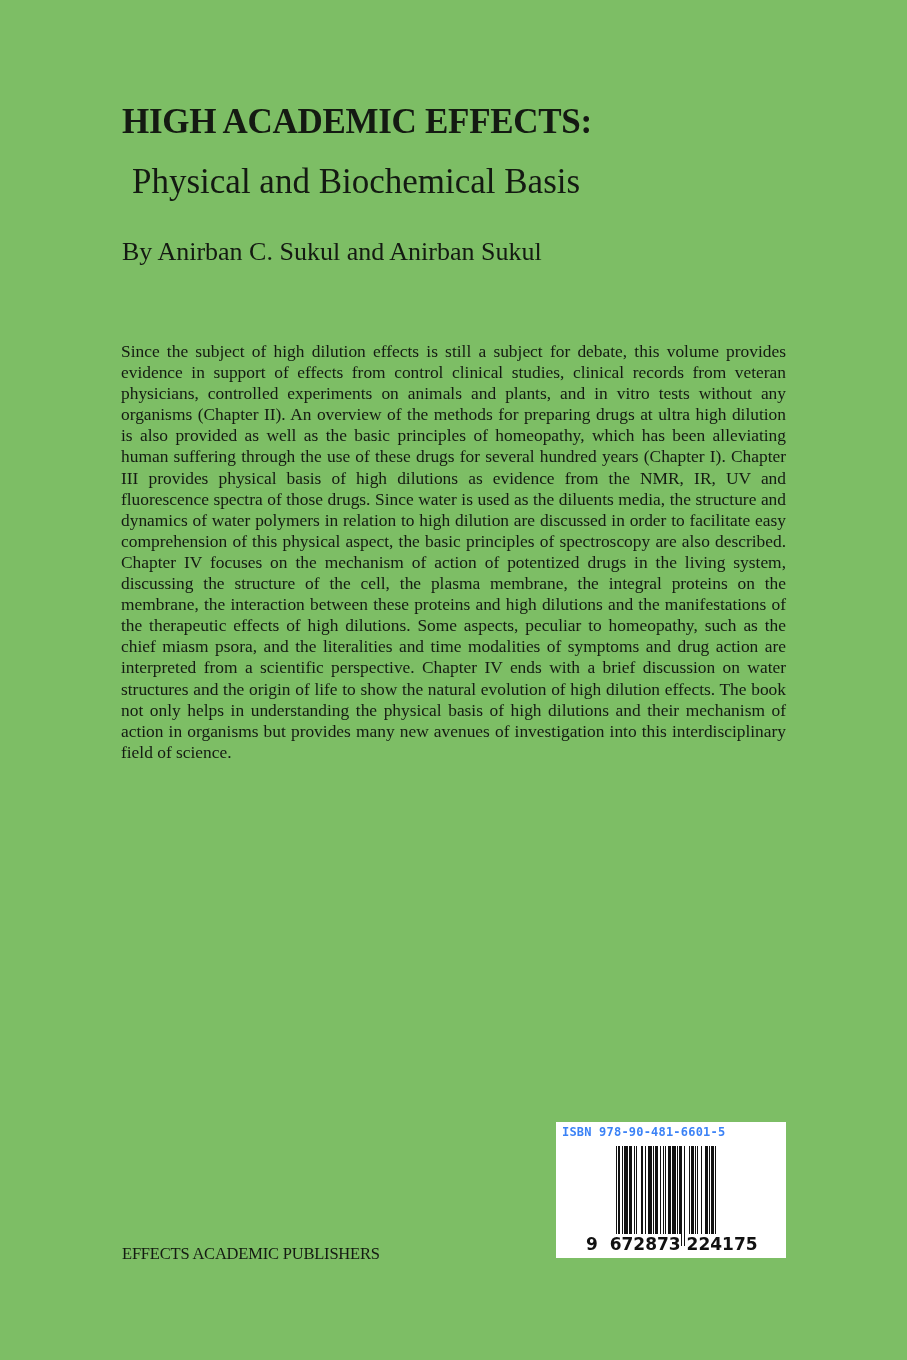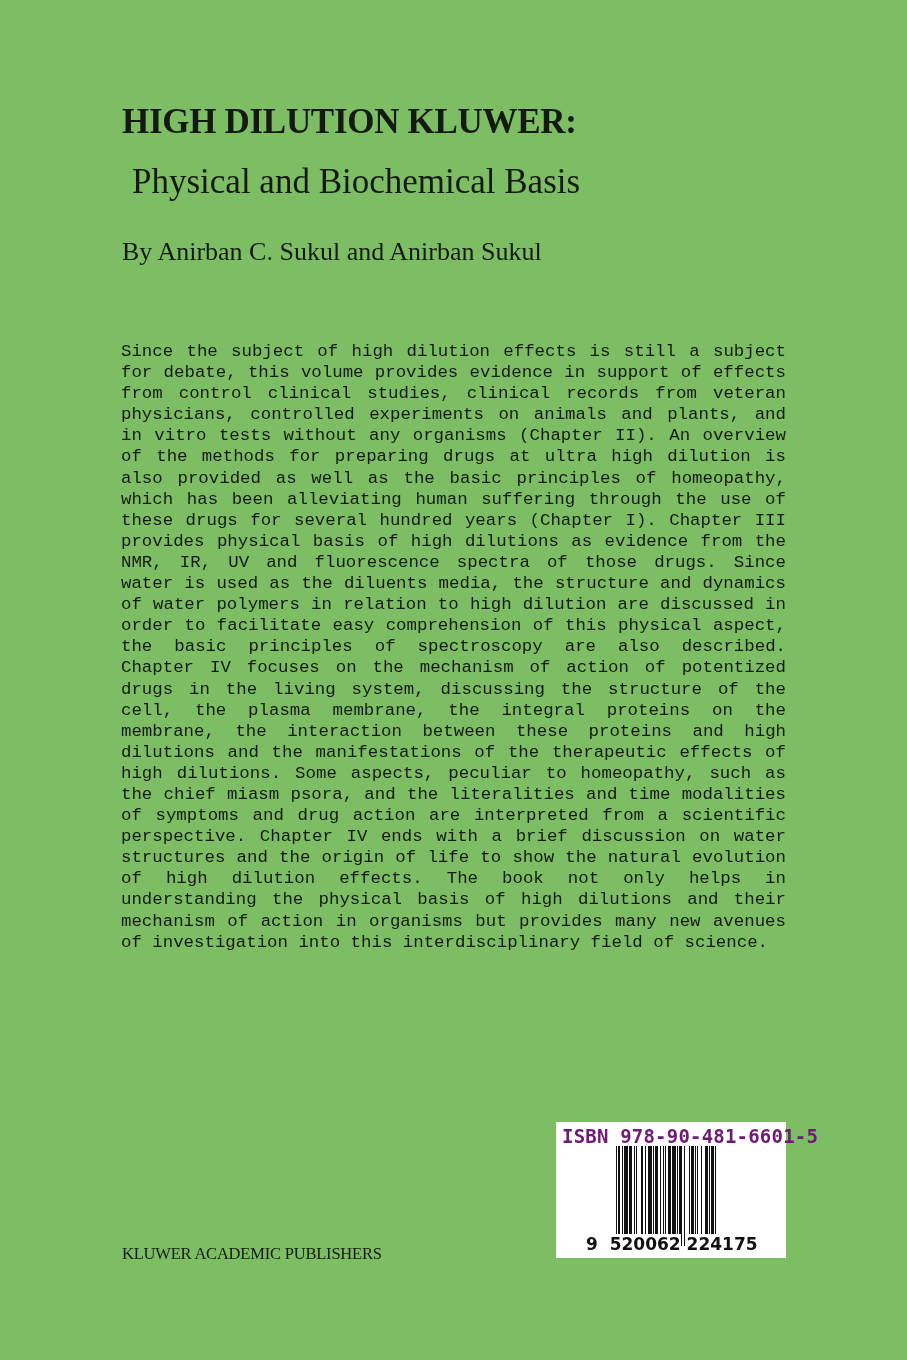--- a/index.html
+++ b/index.html
@@ -20,32 +20,30 @@
       font-size: 35px; font-weight: normal; margin: 10px; line-height: 44px;
     }
     .authors {
       position: absolute; left: 122px; top: 232px;
       font-size: 26px; margin: 0; line-height: 40px;
     }
     .blurb {
       position: absolute; left: 121px; top: 341px; width: 665px;
       font-size: 17.4px; line-height: 21.1px; text-align: justify;
       margin: 0;
-      font-family: Liberation Mono, monospace;
     }
     .barcode-box {
       position: absolute; left: 556px; top: 1122px; width: 230px; height: 136px;
       background: #ffffff;
     }
     .isbn-text {
       position: absolute; left: 6px; top: 3px; width: 222px;
       font-family: "DejaVu Sans Mono", "Liberation Mono", monospace;
-      font-size: 19px; font-weight: bold; color: #701a75; letter-spacing: 0.2px;
+      font-size: 12px; font-weight: bold; color: #3b82f6; letter-spacing: 0.2px;
       white-space: nowrap;
-      text-align: center;
     }
     .bars {
       position: absolute; left: 60px; top: 24px; width: 140px; height: 100px;
       display: flex; align-items: stretch;
     }
     .bars span { display: block; height: 100%; }
     .ean-text {
       position: absolute; left: 30px; top: 112px;
       font-family: "DejaVu Sans", "Liberation Sans", sans-serif;
       font-size: 17px; font-weight: bold; color: #111; white-space: pre;
@@ -53,21 +51,21 @@
     }
     .ean-text span { background: #fff; }
     .publisher {
       position: absolute; left: 122px; top: 1244px;
       font-size: 16.5px; letter-spacing: -0.2px; margin: 0;
     }
   </style>
 </head>
 <body>
 
-<h1 class="title">HIGH DILUTION KLUWER:</h1>
+<h1 class="title">HIGH ACADEMIC EFFECTS:</h1>
 <h2 class="subtitle">Physical and Biochemical Basis</h2>
 <p class="authors">By Anirban C. Sukul and Anirban Sukul</p>
 
 <p class="blurb">Since the subject of high dilution effects is still a subject for debate, this volume provides evidence in support of effects from control clinical studies, clinical records from veteran physicians, controlled experiments on animals and plants, and in vitro tests without any organisms (Chapter II). An overview of the methods for preparing drugs at ultra high dilution is also provided as well as the basic principles of homeopathy, which has been alleviating human suffering through the use of these drugs for several hundred years (Chapter I). Chapter III provides physical basis of high dilutions as evidence from the NMR, IR, UV and fluorescence spectra of those drugs. Since water is used as the diluents media, the structure and dynamics of water polymers in relation to high dilution are discussed in order to facilitate easy comprehension of this physical aspect, the basic principles of spectroscopy are also described. Chapter IV focuses on the mechanism of action of potentized drugs in the living system, discussing the structure of the cell, the plasma membrane, the integral proteins on the membrane, the interaction between these proteins and high dilutions and the manifestations of the therapeutic effects of high dilutions. Some aspects, peculiar to homeopathy, such as the chief miasm psora, and the literalities and time modalities of symptoms and drug action are interpreted from a scientific perspective. Chapter IV ends with a brief discussion on water structures and the origin of life to show the natural evolution of high dilution effects. The book not only helps in understanding the physical basis of high dilutions and their mechanism of action in organisms but provides many new avenues of investigation into this interdisciplinary field of science.</p>
 
 <div class="barcode-box">
   <div class="isbn-text">ISBN 978-90-481-6601-5</div>
   <div class="bars" id="bars">
       <span style="width: 1.2px; background: rgb(17, 17, 17);"></span>
       <span style="width: 1.2px; background: rgb(255, 255, 255);"></span>
@@ -121,16 +119,16 @@
       <span style="width: 3.6px; background: rgb(255, 255, 255);"></span>
       <span style="width: 2.4px; background: rgb(17, 17, 17);"></span>
       <span style="width: 1.2px; background: rgb(255, 255, 255);"></span>
       <span style="width: 1.2px; background: rgb(17, 17, 17);"></span>
       <span style="width: 1.2px; background: rgb(255, 255, 255);"></span>
       <span style="width: 2.4px; background: rgb(17, 17, 17);"></span>
       <span style="width: 1.2px; background: rgb(255, 255, 255);"></span>
       <span style="width: 1.2px; background: rgb(17, 17, 17);"></span>
       <span style="width: 1.2px; background: rgb(255, 255, 255);"></span>
     </div>
-  <div class="ean-text"><span>9</span>  <span>520062</span> <span>224175</span></div>
+  <div class="ean-text"><span>9</span>  <span>672873</span> <span>224175</span></div>
 </div>
 
-<p class="publisher">KLUWER ACADEMIC PUBLISHERS</p>
+<p class="publisher">EFFECTS ACADEMIC PUBLISHERS</p>
 
 </body></html>

